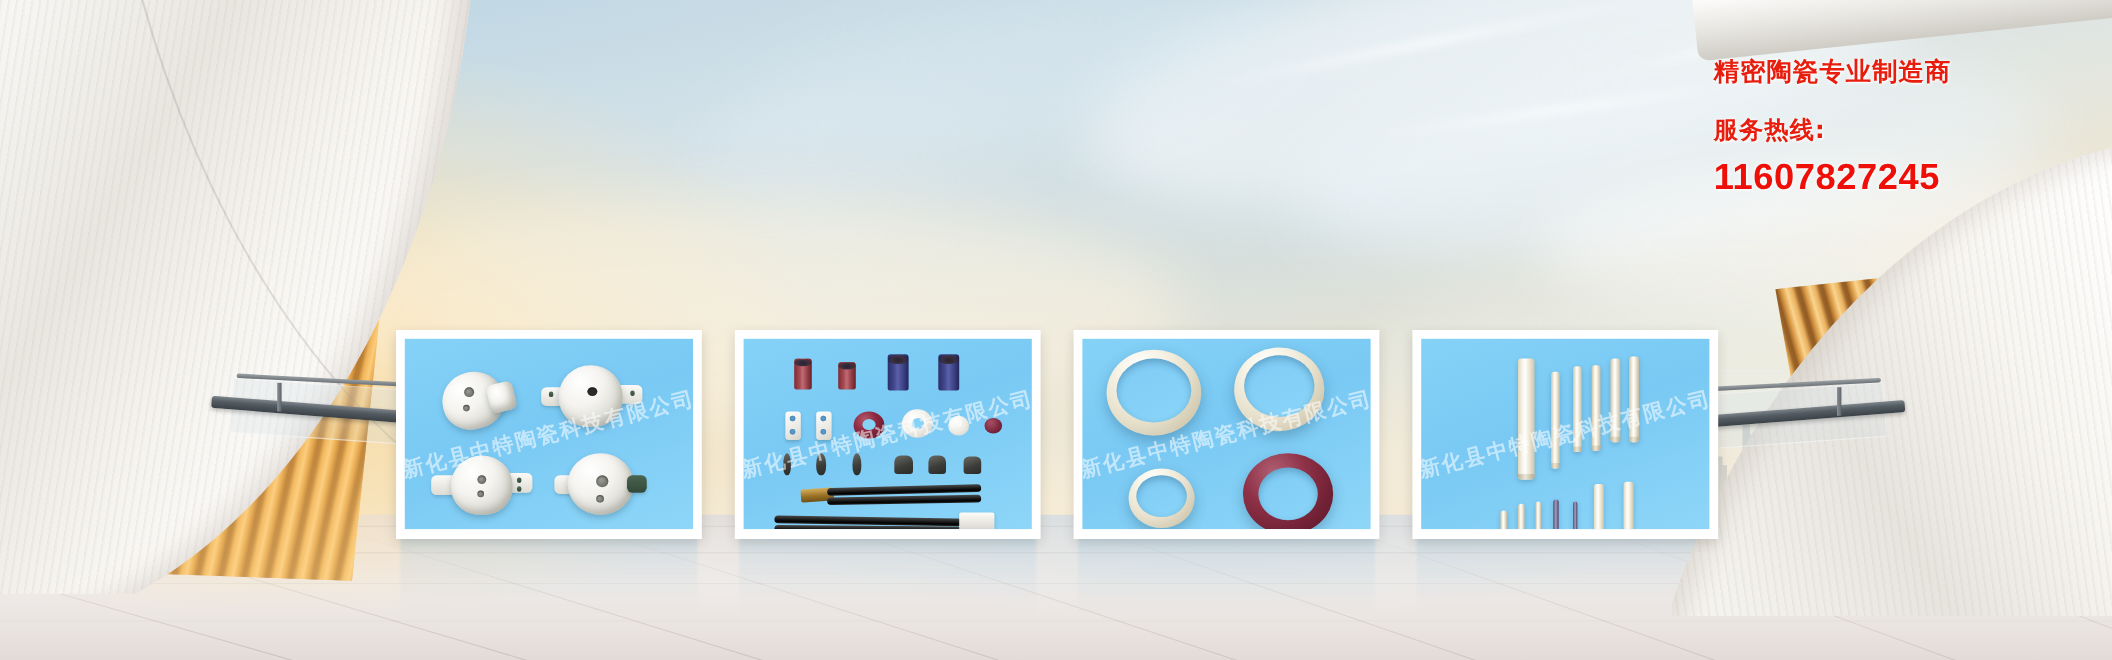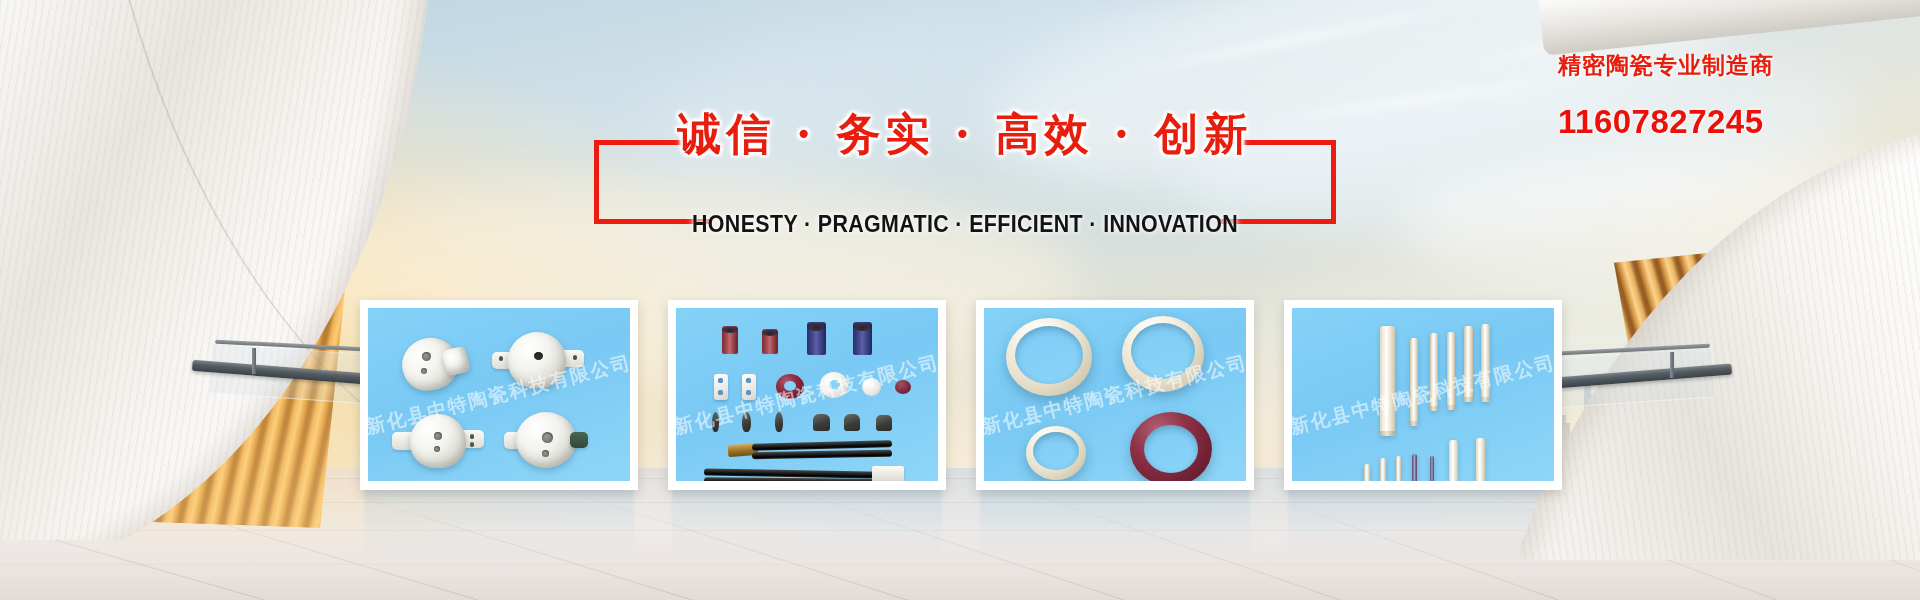--- a/index.html
+++ b/index.html
@@ -487,29 +487,24 @@
   <div class="glassbar" style="left:210px;top:350px;width:195px;height:50px;transform:rotate(4deg);"></div>
   <div class="railthin railthin-l"></div>
   <div class="rail rail-l"></div>
   <div class="railpost" style="left:252px;top:348px;height:26px;"></div>
 
   <div class="glassbar" style="right:206px;top:354px;width:195px;height:50px;transform:rotate(-4deg);"></div>
   <div class="railthin railthin-r"></div>
   <div class="rail rail-r"></div>
   <div class="railpost" style="right:246px;top:352px;height:26px;"></div>
 
-  <div class="slogan-wrap">
-    <div class="bracket left"></div>
-    <div class="bracket right"></div>
-    <div class="slogan-cn">诚信 · 务实 · 高效 · 创新</div>
-    <div class="slogan-en">HONESTY · PRAGMATIC · EFFICIENT · INNOVATION</div>
-  </div>
 
   <div class="rtext">
     <div class="line1">精密陶瓷专业制造商</div>
+    <div class="line2">服务热线:</div>
     <div class="phone">11607827245</div>
   </div>
 
   <div class="panel p1">
     <div class="inner">
       <div class="wm">新化县中特陶瓷科技有限公司</div>
 
       <div class="holder" style="left:32px;top:26px;width:70px;height:58px;">
         <div class="body" style="left:2px;top:4px;width:56px;height:52px;transform:rotate(-14deg);"></div>
         <div class="body" style="left:44px;top:14px;width:24px;height:26px;border-radius:6px;transform:rotate(-14deg);"></div>

